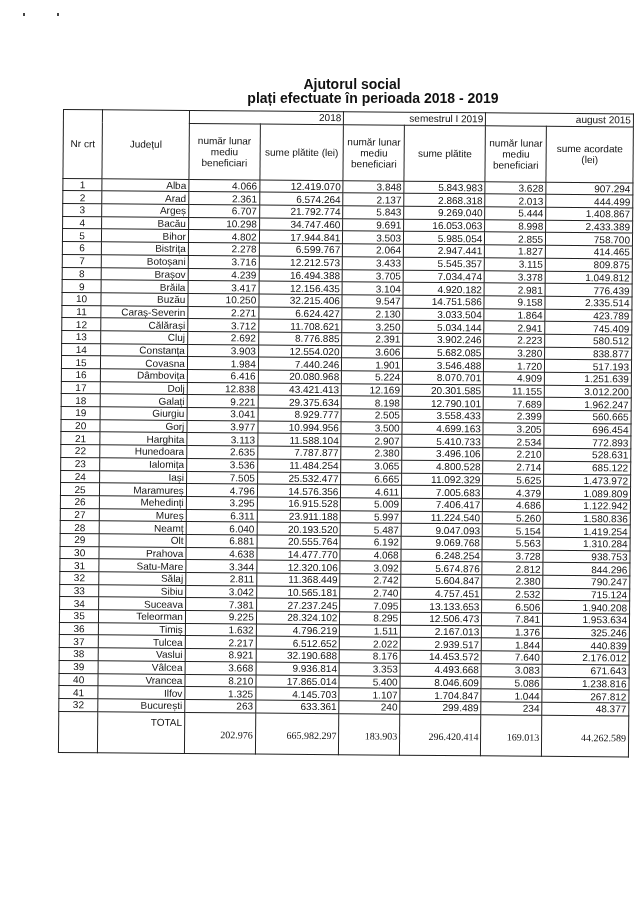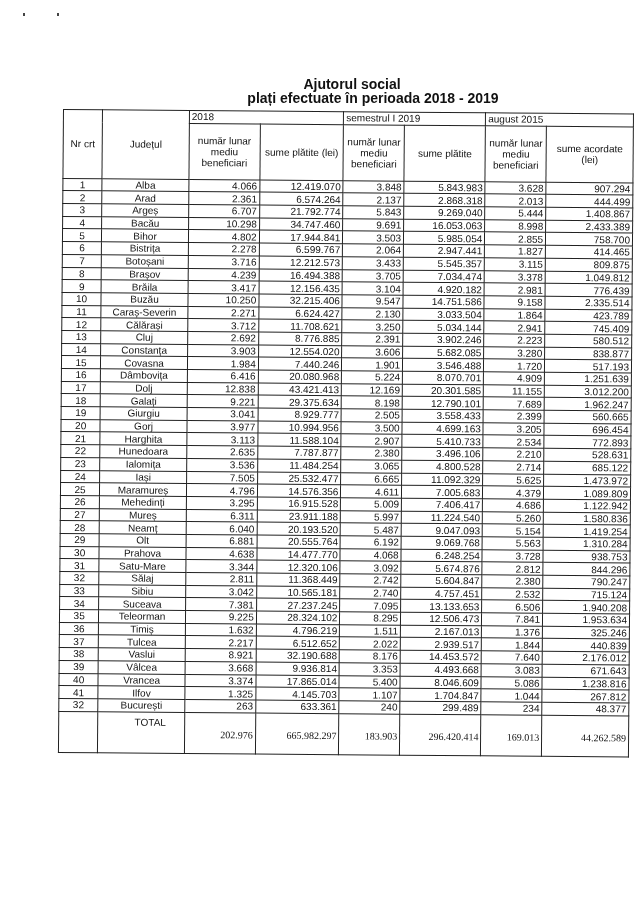--- a/index.html
+++ b/index.html
@@ -10,24 +10,24 @@
   .annex .hand { font-family: "DejaVu Serif", serif; font-style: italic; color: #555; font-size: 11px; margin: 0 2px; }
   .annex .year { margin-left: 22px; }
   .title { position: absolute; top: 77px; left: 0; width: 634px; text-align: center;
            font-weight: bold; font-size: 14px; line-height: 14px; }
   .title .l1 { padding-left: 70px; }
   .title .l2 { padding-left: 112px; }
   table.doc { position: absolute; top: 109px; left: 63px; border-collapse: collapse;
               font-size: 10px; transform: rotate(0.45deg); transform-origin: 0 0; }
   table.doc td, table.doc th { border: 1px solid #222; padding: 0 2px; height: 11.7px;
                                line-height: 11px; font-weight: normal; }
-  th.grp { font-weight: bold; text-align: left; height: 12px; border-radius: 6px; }
+  th.grp { font-weight: bold; text-align: right; height: 12px; border-radius: 6px; }
   th.hdr { text-align: center; font-size: 10px; line-height: 12px; }
   td.nr { text-align: center; width: 26px; }
-  td.jud { text-align: center; width: 82px; padding-left: 4px; }
+  td.jud { text-align: right; width: 82px; padding-left: 4px; }
   td.num { text-align: right; }
   col.c1 { width: 30px; } col.c2 { width: 88px; } col.c3 { width: 80px; }
   col.c4 { width: 90px; } col.c5 { width: 64px; } col.c6 { width: 86px; }
   col.c7 { width: 64px; } col.c8 { width: 98px; }
   tr.total td { height: 36px; vertical-align: top; padding-top: 4px; padding-left: 20px; }
   tr.total td.num { vertical-align: middle; font-family: Liberation Serif, serif; }
   .mark { position: absolute; top: 13px; width: 2px; height: 3px; background: #444; }
 </style>
 </head>
 <body>
@@ -457,21 +457,21 @@
           <td class="num">3.668</td>
           <td class="num">9.936.814</td>
           <td class="num">3.353</td>
           <td class="num">4.493.668</td>
           <td class="num">3.083</td>
           <td class="num">671.643</td>
         </tr>
         <tr>
           <td class="nr">40</td>
           <td class="jud">Vrancea</td>
-          <td class="num">3.374</td>
+          <td class="num">8.210</td>
           <td class="num">17.865.014</td>
           <td class="num">5.400</td>
           <td class="num">8.046.609</td>
           <td class="num">5.086</td>
           <td class="num">1.238.816</td>
         </tr>
         <tr>
           <td class="nr">41</td>
           <td class="jud">Ilfov</td>
           <td class="num">1.325</td>

